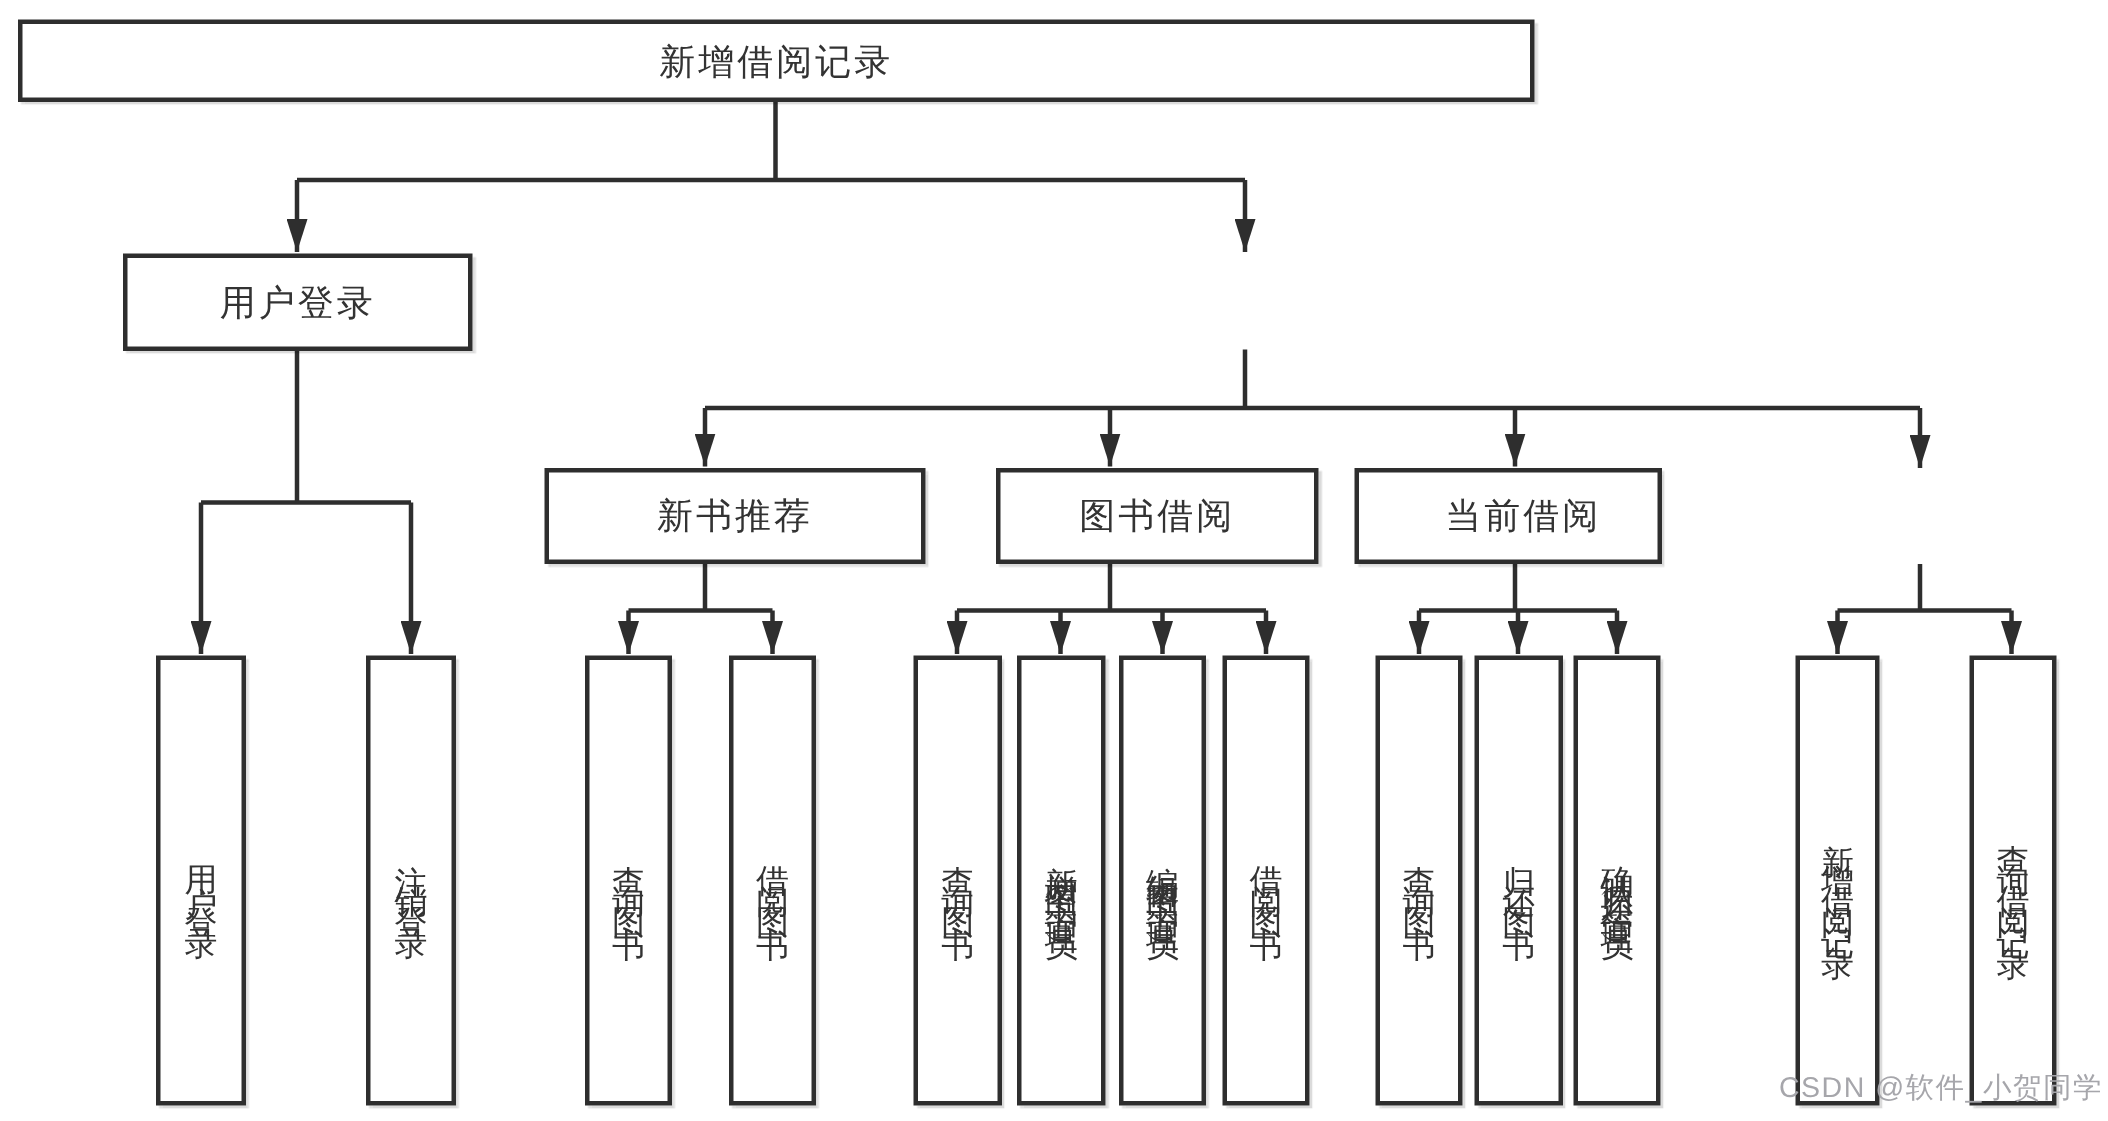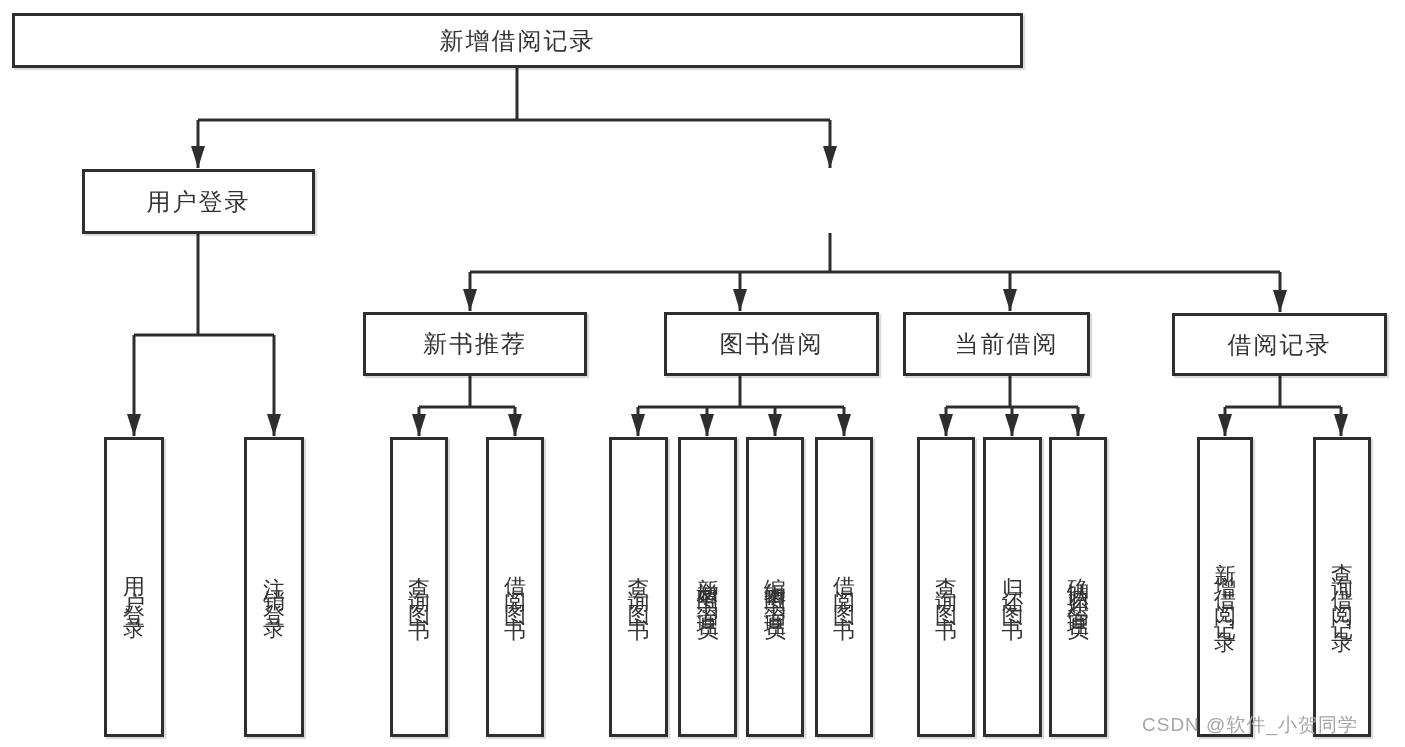--- a/index.html
+++ b/index.html
@@ -30,21 +30,21 @@
   .node.v{
     writing-mode:vertical-rl;
     text-orientation:mixed;
     font-size:22px;
     line-height:1;
   }
   .node.v.loose{letter-spacing:14px;}
   .node.v.tight{letter-spacing:6px;}
   .watermark{
     position:absolute;
-    left:1142px;
+    left:1186px;
     top:712px;
     font-size:19px;
     letter-spacing:1px;
     color:#a6a6ab;
     white-space:nowrap;
     z-index:5;
   }
 </style>
 </head>
 <body>
@@ -84,24 +84,23 @@
     <line x1="1012" y1="407" x2="1012" y2="436" stroke="#2e2e2e" stroke-width="3" marker-end="url(#arrow)"></line>
     <line x1="1078" y1="407" x2="1078" y2="436" stroke="#2e2e2e" stroke-width="3" marker-end="url(#arrow)"></line>
     <line x1="1225" y1="407" x2="1225" y2="436" stroke="#2e2e2e" stroke-width="3" marker-end="url(#arrow)"></line>
     <line x1="1341" y1="407" x2="1341" y2="436" stroke="#2e2e2e" stroke-width="3" marker-end="url(#arrow)"></line>
   </svg>
 
   <div class="node h" style="left:12px;top:13px;width:1011px;height:55px;">新增借阅记录</div>
 
   <div class="node h" style="left:82px;top:169px;width:233px;height:65px;">用户登录</div>
 
-  <div class="node h" style="left:363px;top:312px;width:224px;height:64px;">新书推荐</div>
+  <div class="node h" style="left:363px;top:312px;width:254px;height:64px;">新书推荐</div>
   <div class="node h" style="left:664px;top:312px;width:215px;height:64px;">图书借阅</div>
-  <div class="node h" style="left:903px;top:312px;width:187px;height:64px;padding-left:20px;">当前借阅</div>
-  <div class="node h" style="left:1172px;top:313px;width:215px;height:63px;">借阅记录</div>
+  <div class="node h" style="left:903px;top:312px;width:205px;height:64px;padding-left:20px;">当前借阅</div>
 
   <div class="node v loose" style="left:104px;top:437px;width:60px;height:300px;">用户登录</div>
   <div class="node v loose" style="left:244px;top:437px;width:60px;height:300px;">注销登录</div>
 
   <div class="node v loose" style="left:390px;top:437px;width:58px;height:300px;">查询图书</div>
   <div class="node v loose" style="left:486px;top:437px;width:58px;height:300px;">借阅图书</div>
 
   <div class="node v loose" style="left:609px;top:437px;width:59px;height:300px;">查询图书</div>
   <div class="node v tight" style="left:678px;top:437px;width:59px;height:300px;">新增图书（管理员）</div>
   <div class="node v tight" style="left:746px;top:437px;width:58px;height:300px;">编辑图书（管理员）</div>

